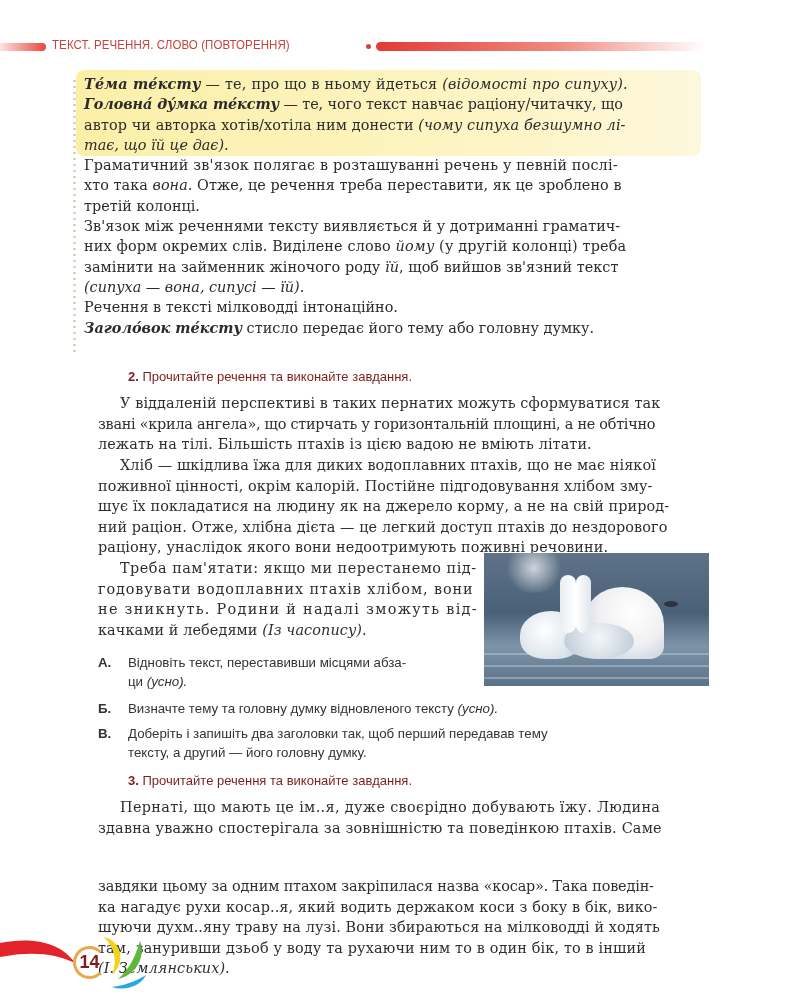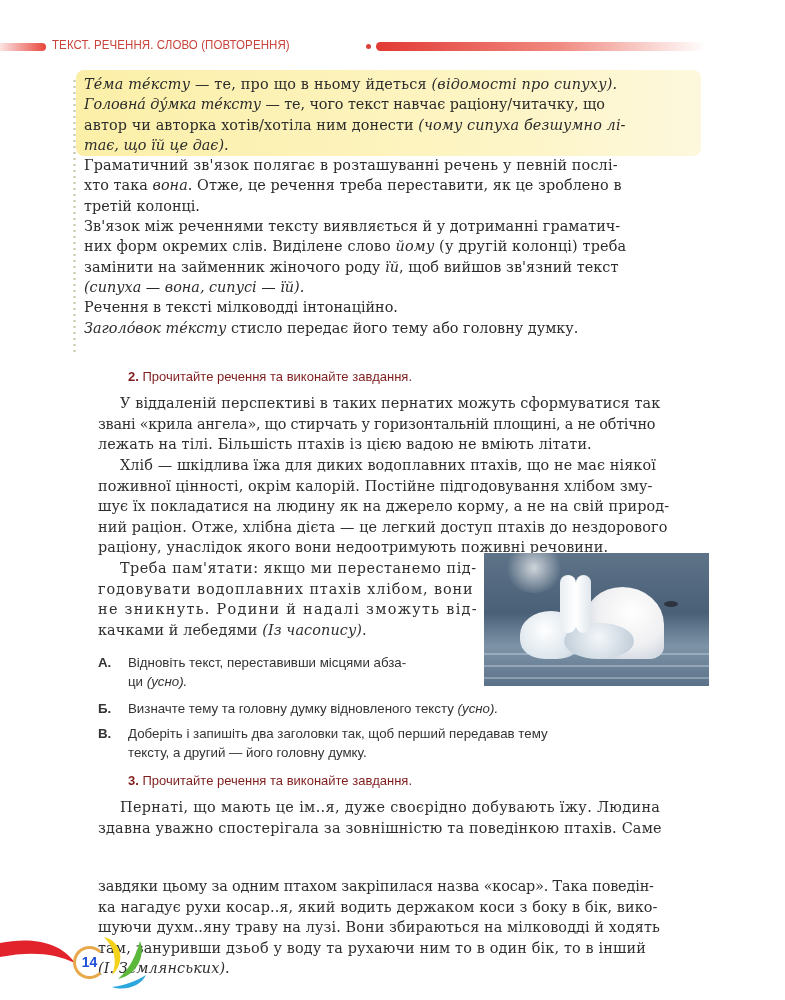--- a/index.html
+++ b/index.html
@@ -19,21 +19,21 @@
   
   .dot-rule { position: absolute; left: 73px; top: 78px; width: 3px; height: 278px;
     background-image: radial-gradient(circle, #c9c9a8 1px, transparent 1.3px);
     background-size: 3px 6px; background-repeat: repeat-y; }
 
   
   .theory { position: absolute; left: 84px; top: 74px; width: 620px; }
   .theory-box { position: absolute; left: -8px; top: -4px; width: 625px; height: 86px;
     background: linear-gradient(90deg, #fbefa8 0%, #fdf5c6 70%, #fdf8dd 100%); border-radius: 8px; }
   .tline { position: relative; font-size: 14.4px; line-height: 20.3px; white-space: nowrap; letter-spacing: 0.1px; }
-  .b { font-weight: normal; font-style: italic; text-align: right; }
+  .b { font-weight: bold; font-style: italic; text-align: right; }
   .i { font-style: italic; }
 
   
   .task { position: absolute; font-family: "Liberation Sans", sans-serif; font-size: 13px; color: #7f1d1d; }
   .task .num { font-weight: bold; }
 
   
   .para { position: absolute; left: 98px; font-size: 14.4px; line-height: 20.5px; color: #2e2e2e; letter-spacing: 0.1px; }
   .para .line { white-space: nowrap; }
   .para .indent { padding-left: 22px; }
@@ -59,21 +59,21 @@
   
   .sub { position: absolute; left: 98px; font-family: "Liberation Sans", sans-serif; font-size: 13.3px; line-height: 18.5px; color: #333; }
   .sub .letter { position: absolute; left: 0; font-weight: bold; }
   .sub .text { position: absolute; left: 30px; white-space: nowrap; }
 
   
   .swoosh { position: absolute; left: 0; top: 935px; width: 80px; height: 40px; }
   .pnum-ring { position: absolute; left: 73px; top: 946px; width: 33px; height: 33px; border-radius: 50%;
     border: 3px solid #e8a94a; border-right-color: transparent; }
   .pnum { position: absolute; left: 73px; top: 946px; width: 33px; height: 33px; line-height: 33px; text-align: center;
-    font-family: "Liberation Sans", sans-serif; font-size: 14px; font-weight: bold; color: #1d4ed8; }
+    font-family: "Liberation Sans", sans-serif; font-size: 18px; font-weight: bold; color: #7f1d1d; }
   .petals { position: absolute; left: 100px; top: 935px; width: 50px; height: 60px; }
 </style>
 </head>
 <body>
 
 <div class="header">
   <div class="hdr-bar-left"></div>
   <div class="hdr-title">ТЕКСТ. РЕЧЕННЯ. СЛОВО (ПОВТОРЕННЯ)</div>
   <div class="hdr-dot"></div>
   <div class="hdr-bar-right"></div>

